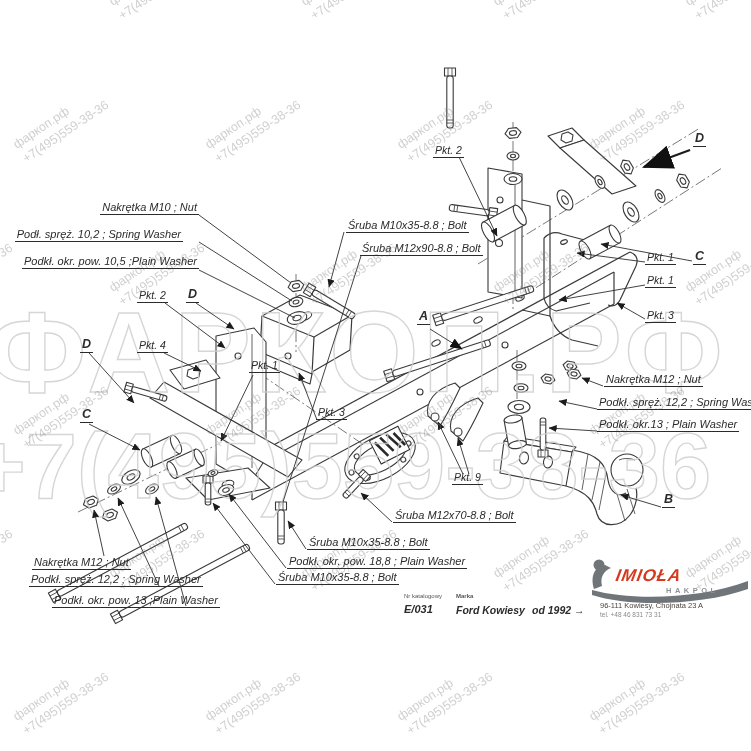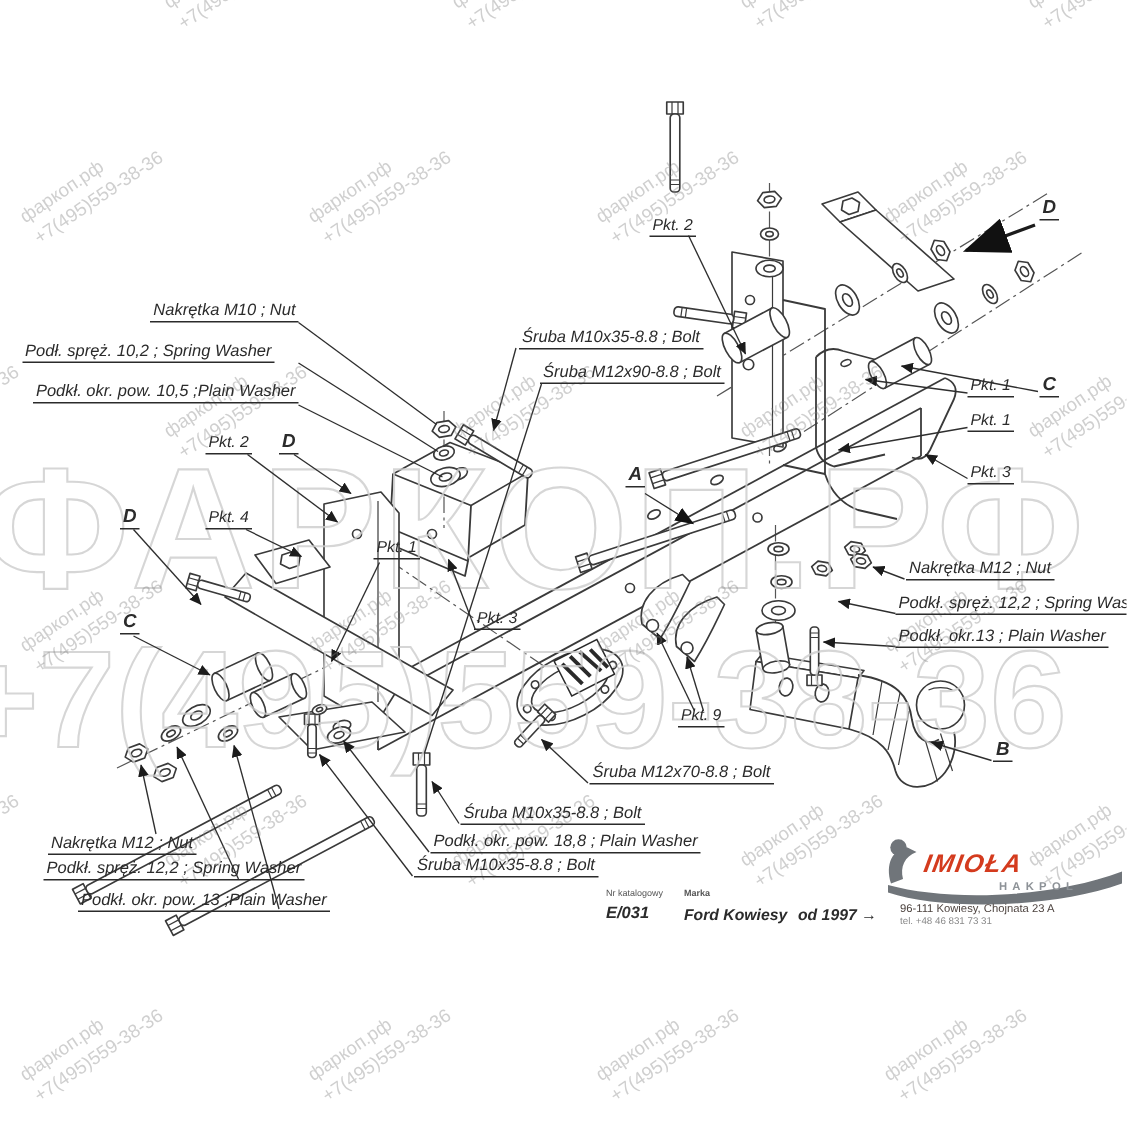--- a/index.html
+++ b/index.html
@@ -533,19 +533,19 @@
 <div class="label letter" style="left:693px;top:249px">C</div>
 <div class="label letter" style="left:80px;top:407px">C</div>
 <div class="label letter" style="left:693px;top:131px">D</div>
 <div class="label letter" style="left:80px;top:337px">D</div>
 <div class="label letter" style="left:186px;top:287px">D</div>
 
 <div class="tb tb-small" style="left:404px;top:593px">Nr katalogowy</div>
 <div class="tb tb-bold-it" style="left:404px;top:603px">E/031</div>
 <div class="tb tb-small" style="left:456px;top:593px;font-weight:bold">Marka</div>
 <div class="tb tb-bold-it" style="left:456px;top:604px;font-size:10.5px">Ford Kowiesy</div>
-<div class="tb tb-bold-it" style="left:532px;top:604px;font-size:10.5px">od 1997 →</div>
+<div class="tb tb-bold-it" style="left:532px;top:604px;font-size:10.5px">od 1992 →</div>
 <div class="logo-red">IMIOŁA</div>
 <div class="hakpol">HAKPOL</div>
 <div class="addr">96-111 Kowiesy, Chojnata 23 A</div>
 <div class="tel">tel. +48 46 831 73 31</div>
 
 </div>
 
 </body></html>

